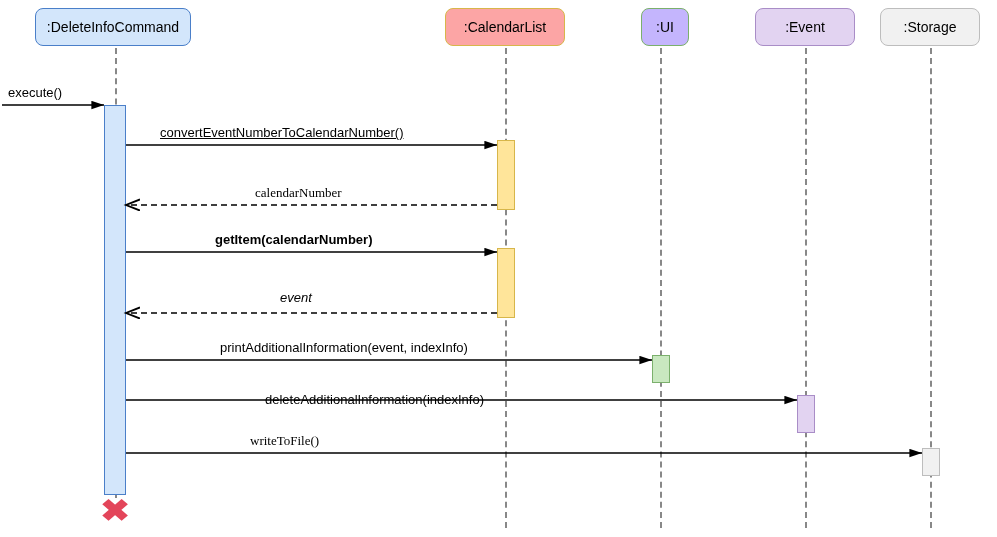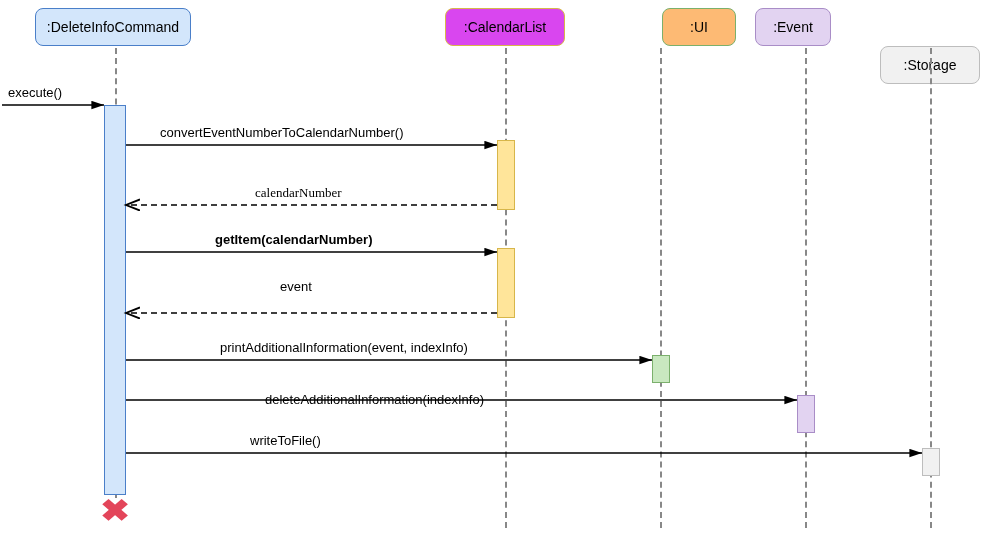--- a/index.html
+++ b/index.html
@@ -48,30 +48,30 @@
     color: #e3455a;
     transform: scaleY(0.85);
   }
 </style>
 </head>
 <body>
 
 <div class="participant" style="left:35px; top:8px; width:156px; background:#d3e6fb; border-color:#4a7fc9;">
   <span>:DeleteInfoCommand</span>
 </div>
-<div class="participant" style="left:445px; top:8px; width:120px; background:#d946ef; border-color:#d7b64a;">
+<div class="participant" style="left:445px; top:8px; width:120px; background:#fca5a5; border-color:#d7b64a;">
   <span>:CalendarList</span>
 </div>
-<div class="participant" style="left:662px; top:8px; width:74px; background:#fdba74; border-color:#7bb06c;">
+<div class="participant" style="left:641px; top:8px; width:48px; background:#c4b5fd; border-color:#7bb06c;">
   <span>:UI</span>
 </div>
-<div class="participant" style="left:755px; top:8px; width:76px; background:#e2d3f1; border-color:#a98dc7;">
+<div class="participant" style="left:755px; top:8px; width:100px; background:#e2d3f1; border-color:#a98dc7;">
   <span>:Event</span>
 </div>
-<div class="participant" style="left:880px; top:8px; width:100px; background:#f1f1f1; border-color:#bdbdbd;margin-top:38px;">
+<div class="participant" style="left:880px; top:8px; width:100px; background:#f1f1f1; border-color:#bdbdbd;">
   <span>:Storage</span>
 </div>
 
 <div class="lifeline" style="left:115px; top:48px; height:450px;"></div>
 <div class="lifeline" style="left:505px; top:48px; height:480px;"></div>
 <div class="lifeline" style="left:660px; top:48px; height:480px;"></div>
 <div class="lifeline" style="left:805px; top:48px; height:480px;"></div>
 <div class="lifeline" style="left:930px; top:48px; height:480px;"></div>
 
 <div class="activation" style="left:104px; top:105px; width:22px; height:390px; background:#d3e6fb; border-color:#4a7fc9;"></div>
@@ -102,21 +102,21 @@
   <line x1="497" y1="313" x2="126" y2="313" stroke="#000" stroke-width="1.4" stroke-dasharray="6,4" marker-end="url(#arrow-open)"></line>
 
   <line x1="126" y1="360" x2="652" y2="360" stroke="#000" stroke-width="1.4" marker-end="url(#arrow-solid)"></line>
 
   <line x1="126" y1="400" x2="797" y2="400" stroke="#000" stroke-width="1.4" marker-end="url(#arrow-solid)"></line>
 
   <line x1="126" y1="453" x2="922" y2="453" stroke="#000" stroke-width="1.4" marker-end="url(#arrow-solid)"></line>
 </svg>
 
 <div class="msg-label" style="left:8px; top:85px;">execute()</div>
-<div class="msg-label" style="left:160px; top:125px;">convertEventNumberToCalendarNumber()</div>
+<div class="msg-label" style="left:160px; top:125px;text-decoration:underline;">convertEventNumberToCalendarNumber()</div>
 <div class="msg-label" style="left:255px; top:185px;font-family:Liberation Serif, serif;">calendarNumber</div>
 <div class="msg-label" style="left:215px; top:232px;font-weight:bold;">getItem(calendarNumber)</div>
-<div class="msg-label" style="left:280px; top:279px;">event</div>
+<div class="msg-label" style="left:280px; top:290px;font-style:italic;">event</div>
 <div class="msg-label" style="left:220px; top:340px;">printAdditionalInformation(event, indexInfo)</div>
 <div class="msg-label" style="left:265px; top:392px;">deleteAdditionalInformation(indexInfo)</div>
-<div class="msg-label" style="left:250px; top:433px;">writeToFile()</div>
+<div class="msg-label" style="left:250px; top:433px;font-family:Liberation Serif, serif;">writeToFile()</div>
 
 <div class="destroy" style="left:100px; top:490px;">✖</div>
 
 </body></html>

